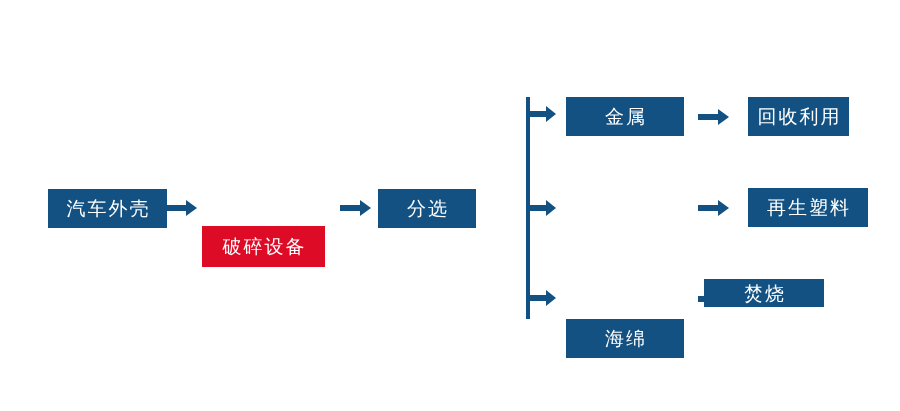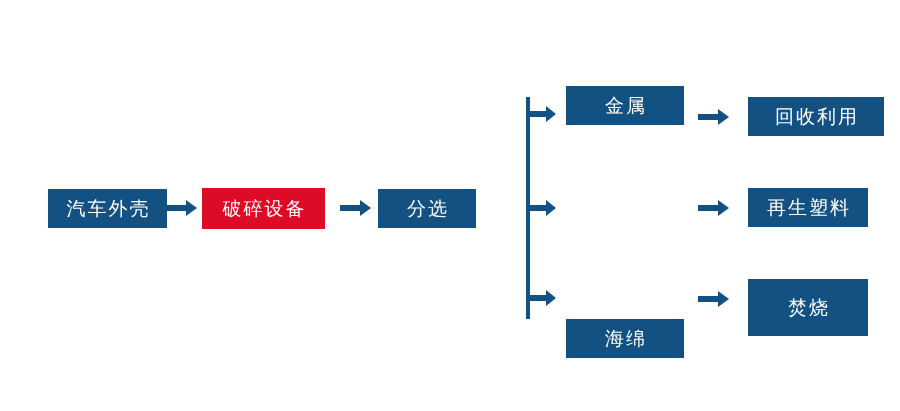--- a/index.html
+++ b/index.html
@@ -27,21 +27,21 @@
     color: #ffffff;
     font-size: 19px;
     font-weight: 400;
     letter-spacing: 2px;
     line-height: 1;
     white-space: nowrap;
     text-indent: 2px;
     font-family: "DejaVu Sans", "Liberation Sans", sans-serif;
   }
   .node-blue { background: #125182; }
-  .node-red  { background: #de0b26; }
+  .node-red  { background: #de0b26; margin-top: 38px; }
 
   .arrow {
     position: absolute;
     display: block;
   }
   .arrow svg { display: block; }
 
   .branch-line {
     position: absolute;
     background: #125182;
@@ -89,31 +89,31 @@
       <path d="M0 7 H17 V2 L27 10 L17 18 V13 H0 Z" fill="#125182"></path>
     </svg>
   </div>
 
   <div class="arrow" style="left:529px; top:288px; width:28px; height:20px;">
     <svg width="28" height="20" viewBox="0 0 28 20">
       <path d="M0 7 H17 V2 L27 10 L17 18 V13 H0 Z" fill="#125182"></path>
     </svg>
   </div>
 
-  <div class="node node-blue" style="left:566px; top:86px; width:118px; height:39px;">
+  <div class="node node-blue" style="left:566px; top:97px; width:118px; height:39px;">
     <span>金属</span>
   </div>
 
   <div class="arrow" style="left:698px; top:106px; width:32px; height:22px;">
     <svg width="32" height="22" viewBox="0 0 32 22">
       <path d="M0 8 H20 V3 L31 11 L20 19 V14 H0 Z" fill="#125182"></path>
     </svg>
   </div>
 
-  <div class="node node-blue" style="left:748px; top:97px; width:136px; height:39px;">
+  <div class="node node-blue" style="left:748px; top:97px; width:101px; height:39px;">
     <span>回收利用</span>
   </div>
 
 
   <div class="arrow" style="left:698px; top:197px; width:32px; height:22px;">
     <svg width="32" height="22" viewBox="0 0 32 22">
       <path d="M0 8 H20 V3 L31 11 L20 19 V14 H0 Z" fill="#125182"></path>
     </svg>
   </div>
 
@@ -124,17 +124,17 @@
   <div class="node node-blue" style="left:566px; top:279px; width:118px; height:39px;margin-top:40px;">
     <span>海绵</span>
   </div>
 
   <div class="arrow" style="left:698px; top:288px; width:32px; height:22px;">
     <svg width="32" height="22" viewBox="0 0 32 22">
       <path d="M0 8 H20 V3 L31 11 L20 19 V14 H0 Z" fill="#125182"></path>
     </svg>
   </div>
 
-  <div class="node node-blue" style="left:748px; top:279px; width:120px; height:57px;">
+  <div class="node node-blue" style="left:704px; top:279px; width:120px; height:28px;">
     <span>焚烧</span>
   </div>
 
 </div>
 
 </body></html>

